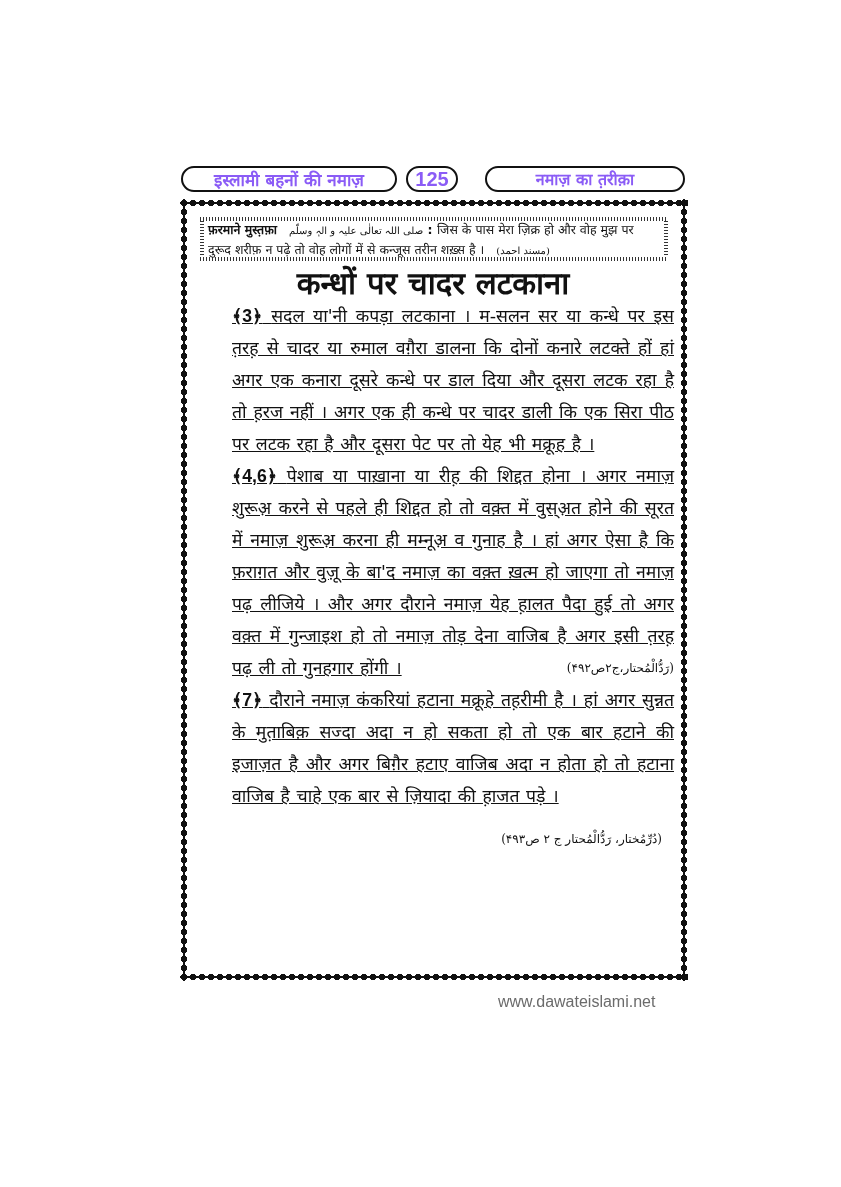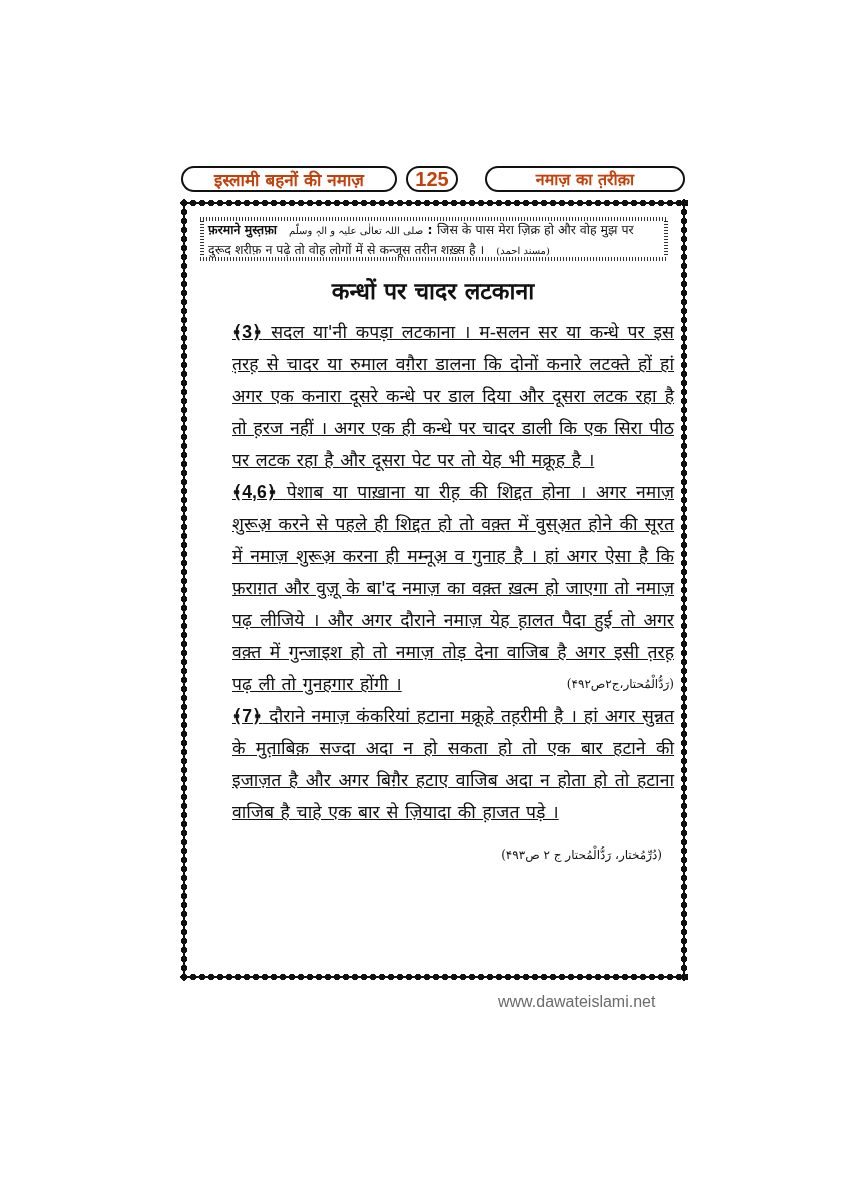--- a/index.html
+++ b/index.html
@@ -1,19 +1,19 @@
 <!DOCTYPE html>
 <html><head>
 <meta charset="utf-8">
 <style>
   html, body { margin:0; padding:0; background:#ffffff; }
   body { width:841px; height:1187px; position:relative; overflow:hidden; font-family:"DejaVu Sans", sans-serif; color:#111; }
 
   .hdr-box { position:absolute; border:2.5px solid #111; border-radius:20px; height:26px; box-sizing:border-box;
-             display:flex; align-items:center; justify-content:center; font-weight:bold; font-size:17px; color:#c2410c; background:#fff; }
+             display:flex; align-items:center; justify-content:center; font-weight:bold; font-size:17px; color:#8b5cf6; background:#fff; }
   #hdr-left { left:181px; top:166px; width:216px; }
   #hdr-page { left:406px; top:166px; width:52px; font-size:20px; font-family:"Liberation Sans", sans-serif; }
   #hdr-right { left:485px; top:166px; width:200px; font-size:16px; }
 
   
   .frame { position:absolute; left:180px; top:199px; width:508px; height:782px; }
   .bead-h { position:absolute; left:0; right:0; height:8px;
             background: radial-gradient(circle at 4px 4px, #111 3px, transparent 3.4px) repeat-x;
             background-size:9px 8px; }
   .bead-h::before { content:""; position:absolute; left:0; right:0; top:3px; height:2px; background:#111; }
@@ -27,21 +27,21 @@
                background:
                  repeating-linear-gradient(90deg,#333 0 1px,#fff 1px 3px) top/100% 4px no-repeat,
                  repeating-linear-gradient(90deg,#333 0 1px,#fff 1px 3px) bottom/100% 4px no-repeat,
                  repeating-linear-gradient(0deg,#333 0 1px,#fff 1px 3px) left/4px 100% no-repeat,
                  repeating-linear-gradient(0deg,#333 0 1px,#fff 1px 3px) right/4px 100% no-repeat;
                padding:3px 8px; font-size:12.5px; line-height:19px; }
   .quote-box b { font-weight:bold; }
   .arabic { font-size:10px; font-family:"DejaVu Serif", serif;margin-left:8px; }
 
   .content { position:absolute; left:192px; top:266px; width:482px; }
-  .heading { text-align:center; font-weight:bold; font-size:23px; line-height:34px; margin:8px; }
+  .heading { text-align:center; font-weight:bold; font-size:31px; line-height:34px; margin:0; }
   .para { font-size:17.6px; line-height:32px; text-align:justify; text-align-last:left; margin:0; word-spacing:1px;text-decoration:underline; }
   .para .num { font-weight:bold; font-family:"Liberation Sans", sans-serif; }
   .indent { padding-left:40px; }
   .ref { font-size:14px; line-height:26px; text-align:right; margin:0; }
   .ref-inline { float:right; font-size:12px; font-family:"DejaVu Serif", serif; }
   .ref-ar { font-size:12px; font-family:"DejaVu Serif", serif; text-align:right; line-height:30px; margin:12px; }
 
   #site { position:absolute; left:498px; top:993px; font-family:"Liberation Sans", sans-serif; font-size:16px; color:#6b6b6b;text-align:right; }
 </style>
 </head>

